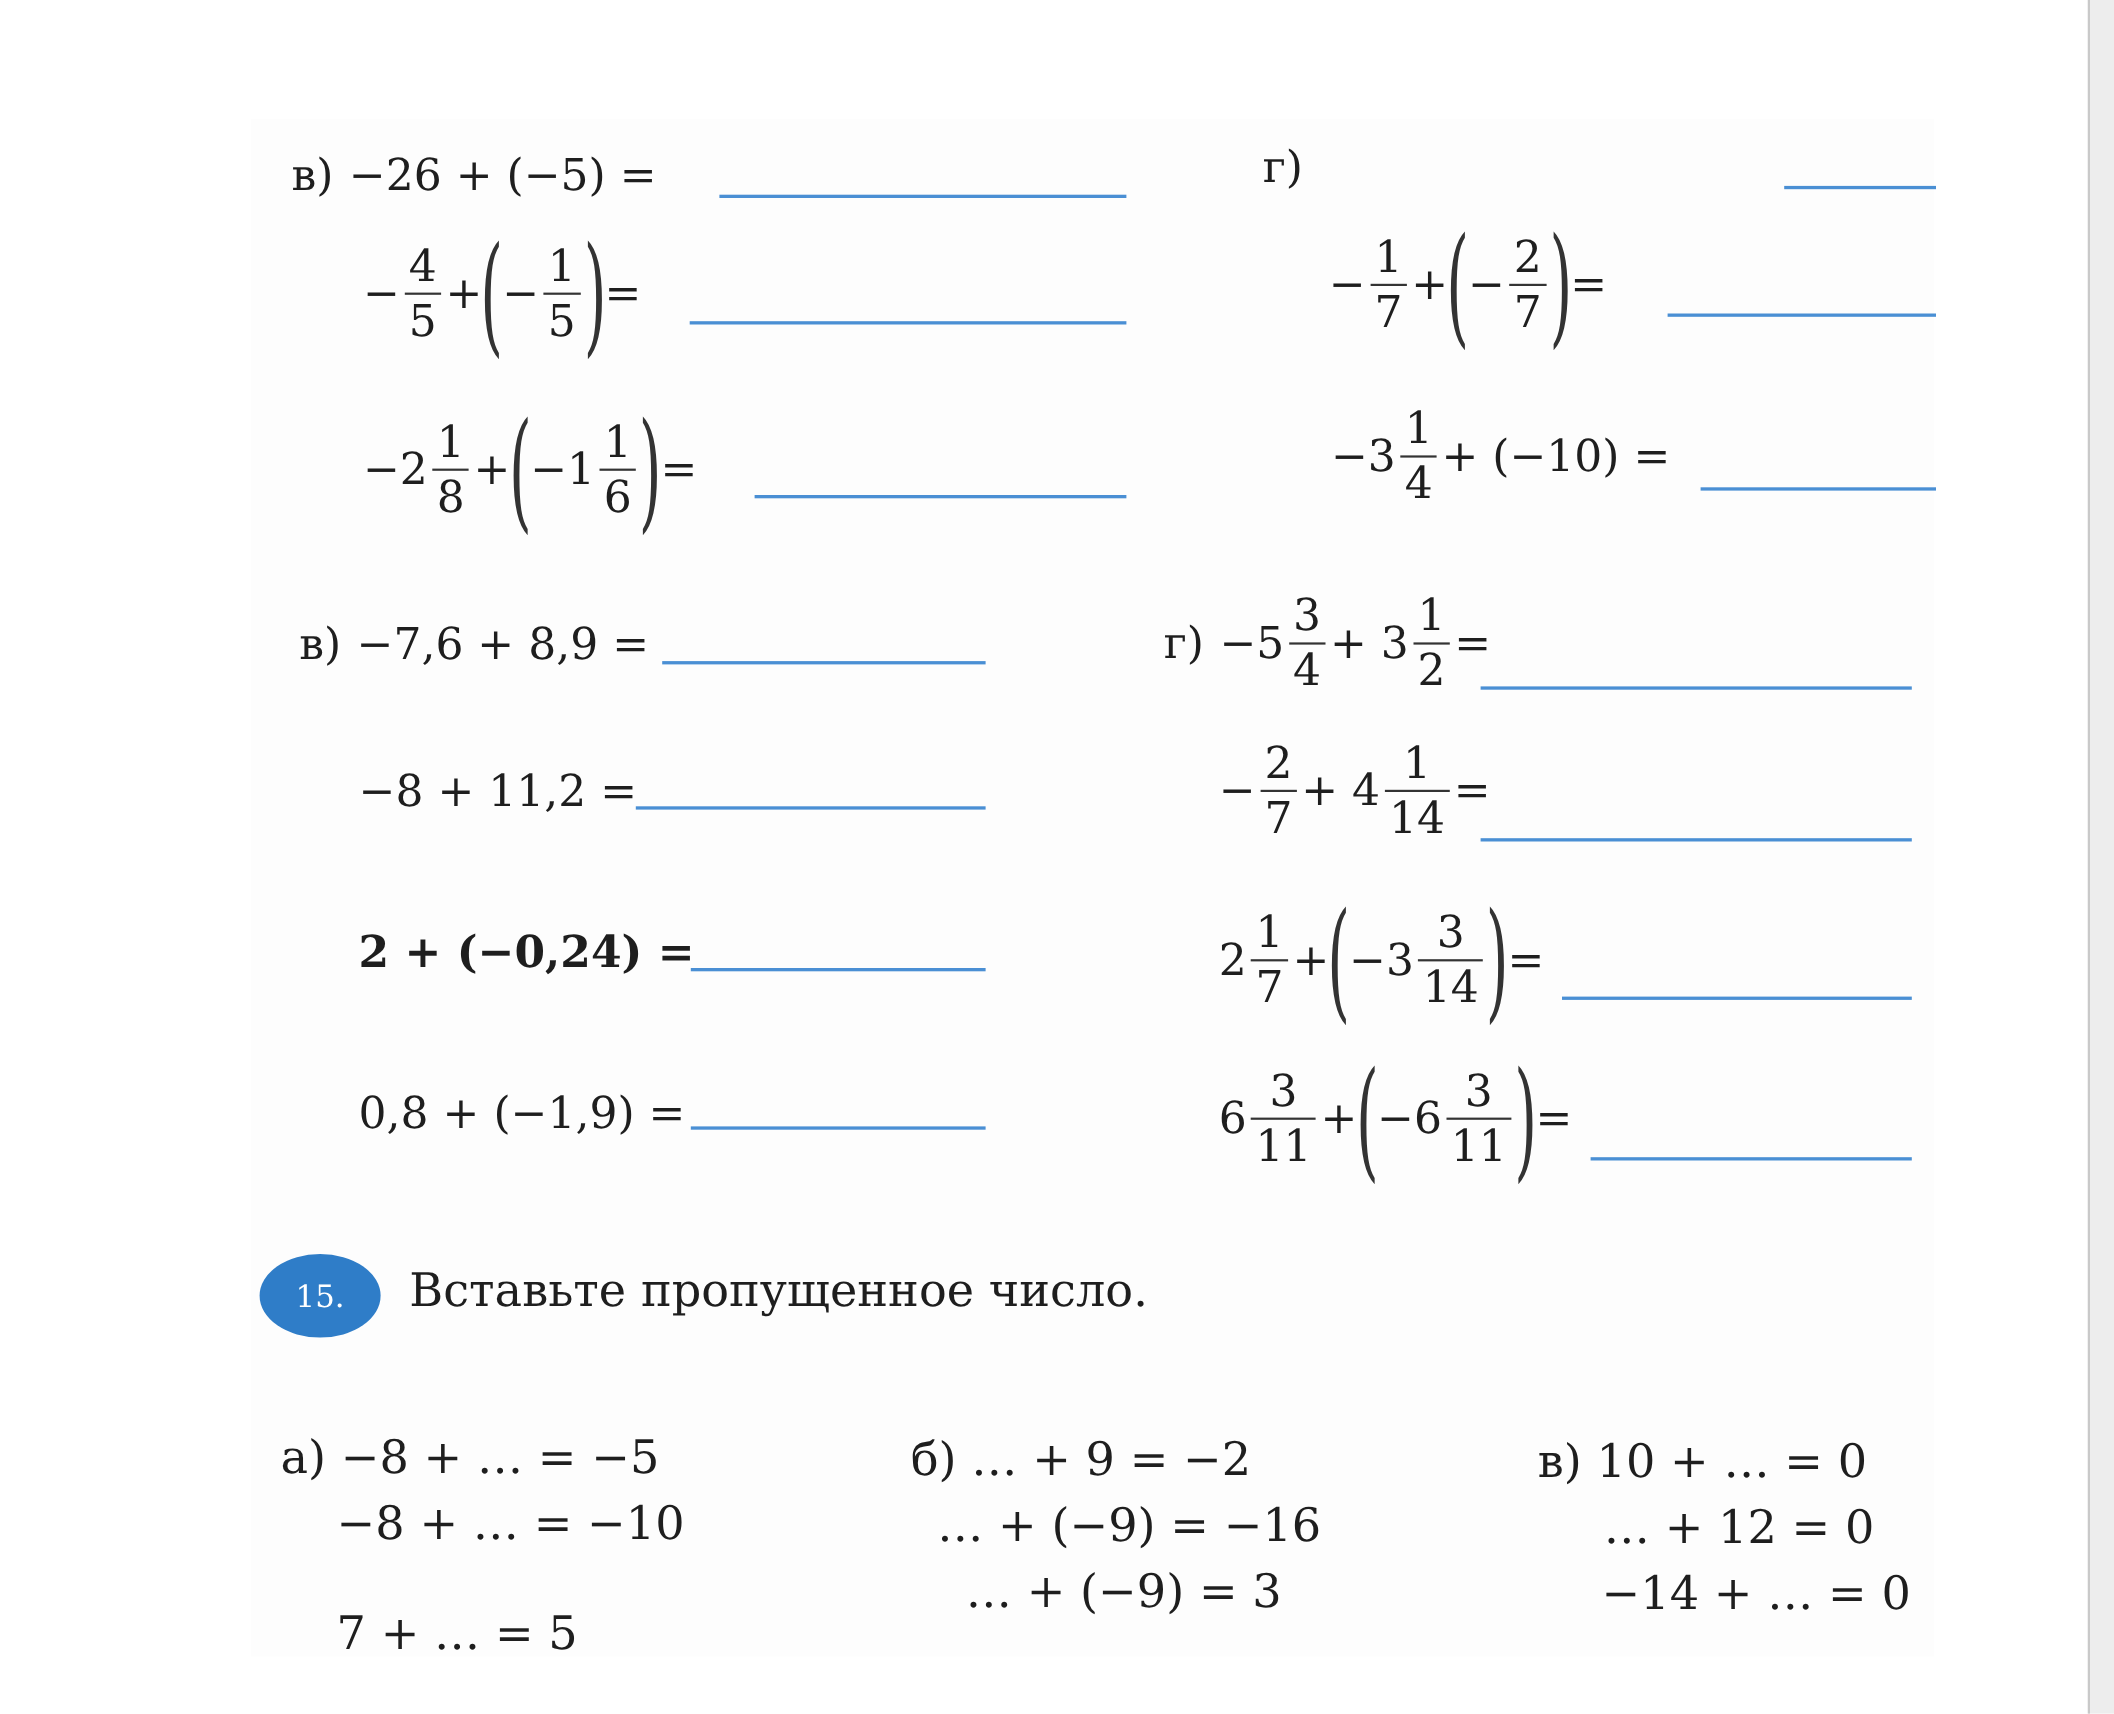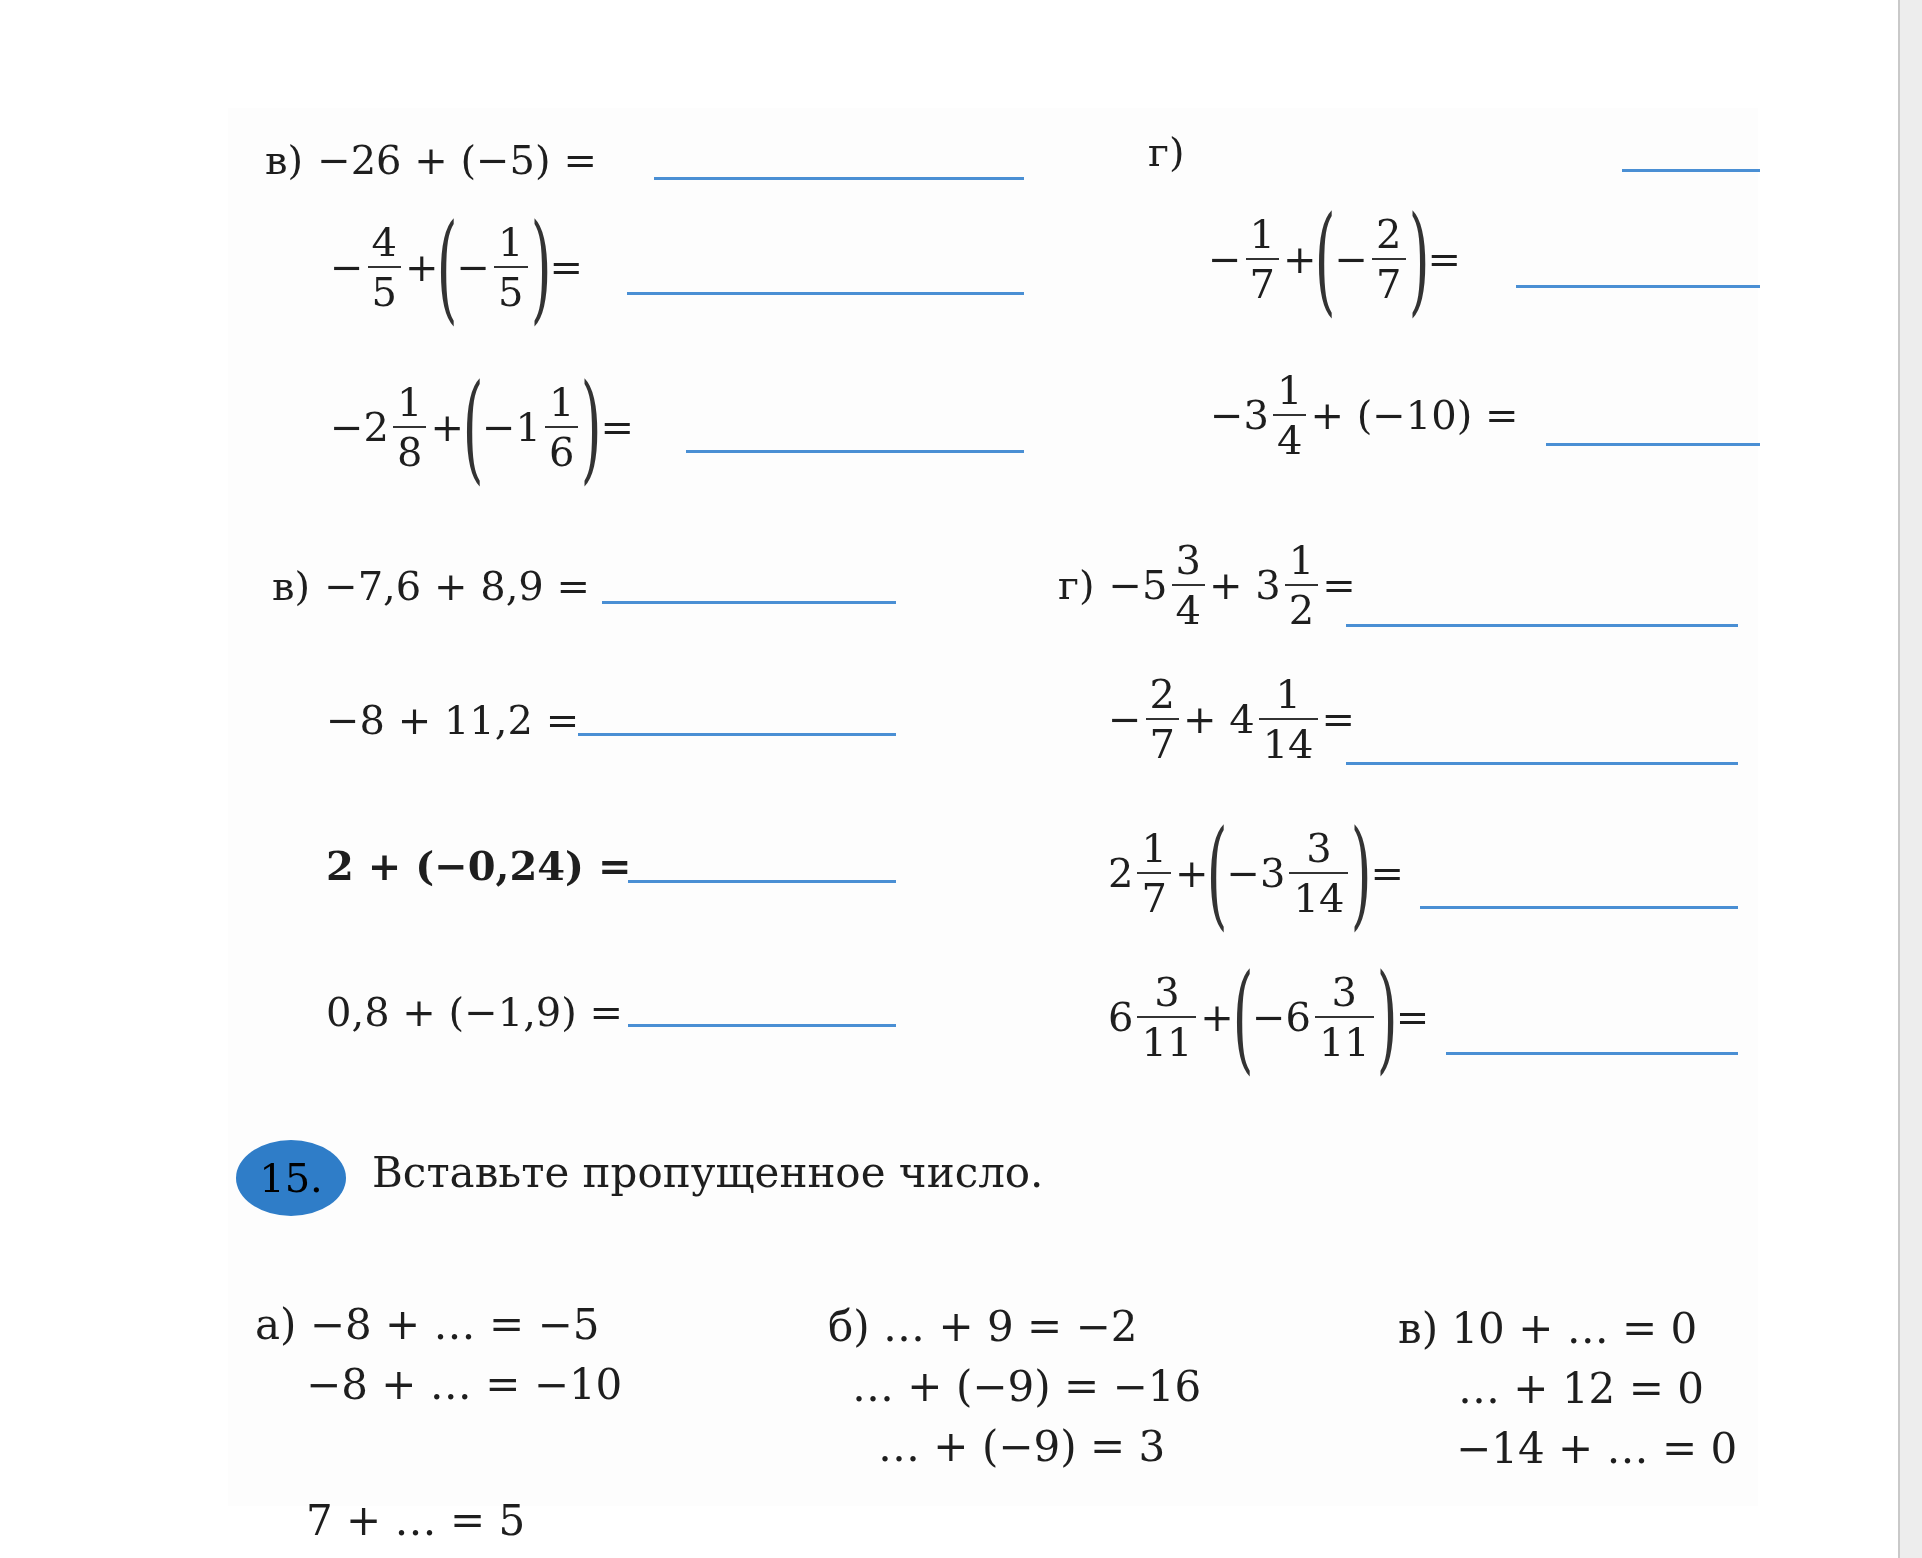--- a/index.html
+++ b/index.html
@@ -32,23 +32,23 @@
   .frac .den { padding: 4px 4px 0; }
   .paren {
     display: inline-block; font-size: 118px; line-height: 1; font-weight: 200;
     transform: scaleX(0.45); margin: 0 -14px; color: #333;
   }
   .answer-line {
     position: absolute; height: 3px; background: #4a8fd4;
   }
   .badge {
     position: absolute; left: 236px; top: 1140px; width: 110px; height: 76px;
-    border-radius: 50%; background: #2f7dc8; color: #000000;
+    border-radius: 50%; background: #2f7dc8; color: #ffffff;
     display: flex; align-items: center; justify-content: center;
-    font-size: 40px; font-family: "DejaVu Serif", serif;
+    font-size: 28px; font-family: "DejaVu Serif", serif;
   }
   .task-title {
     position: absolute; left: 372px; top: 1148px; font-size: 42px; white-space: nowrap;
   }
   .fill {
     position: absolute; font-size: 42px; white-space: nowrap; margin-top: 48px;
   }
 </style>
 </head>
 <body>
@@ -235,21 +235,21 @@
 <div class="answer-line" style="left:1446px; top:1052px; width:292px;"></div>
 
 <div class="badge">15.</div>
 <div class="task-title">Вставьте пропущенное число.</div>
 
 <div class="fill" style="left:255px; top:1252px;">
   <span>а)</span>
   <span>−8 + … = −5</span>
 </div>
 <div class="fill" style="left:306px; top:1312px;">−8 + … = −10</div>
-<div class="fill" style="left:306px; top:1448px;">7 + … = 5</div>
+<div class="fill" style="left:306px; top:1412px;">7 + … = 5</div>
 
 <div class="fill" style="left:828px; top:1254px;">
   <span>б)</span>
   <span>… + 9 = −2</span>
 </div>
 <div class="fill" style="left:852px; top:1314px;text-align:right;">… + (−9) = −16</div>
 <div class="fill" style="left:878px; top:1374px;">… + (−9) = 3</div>
 
 <div class="fill" style="left:1398px; top:1256px;">
   <span>в)</span>

